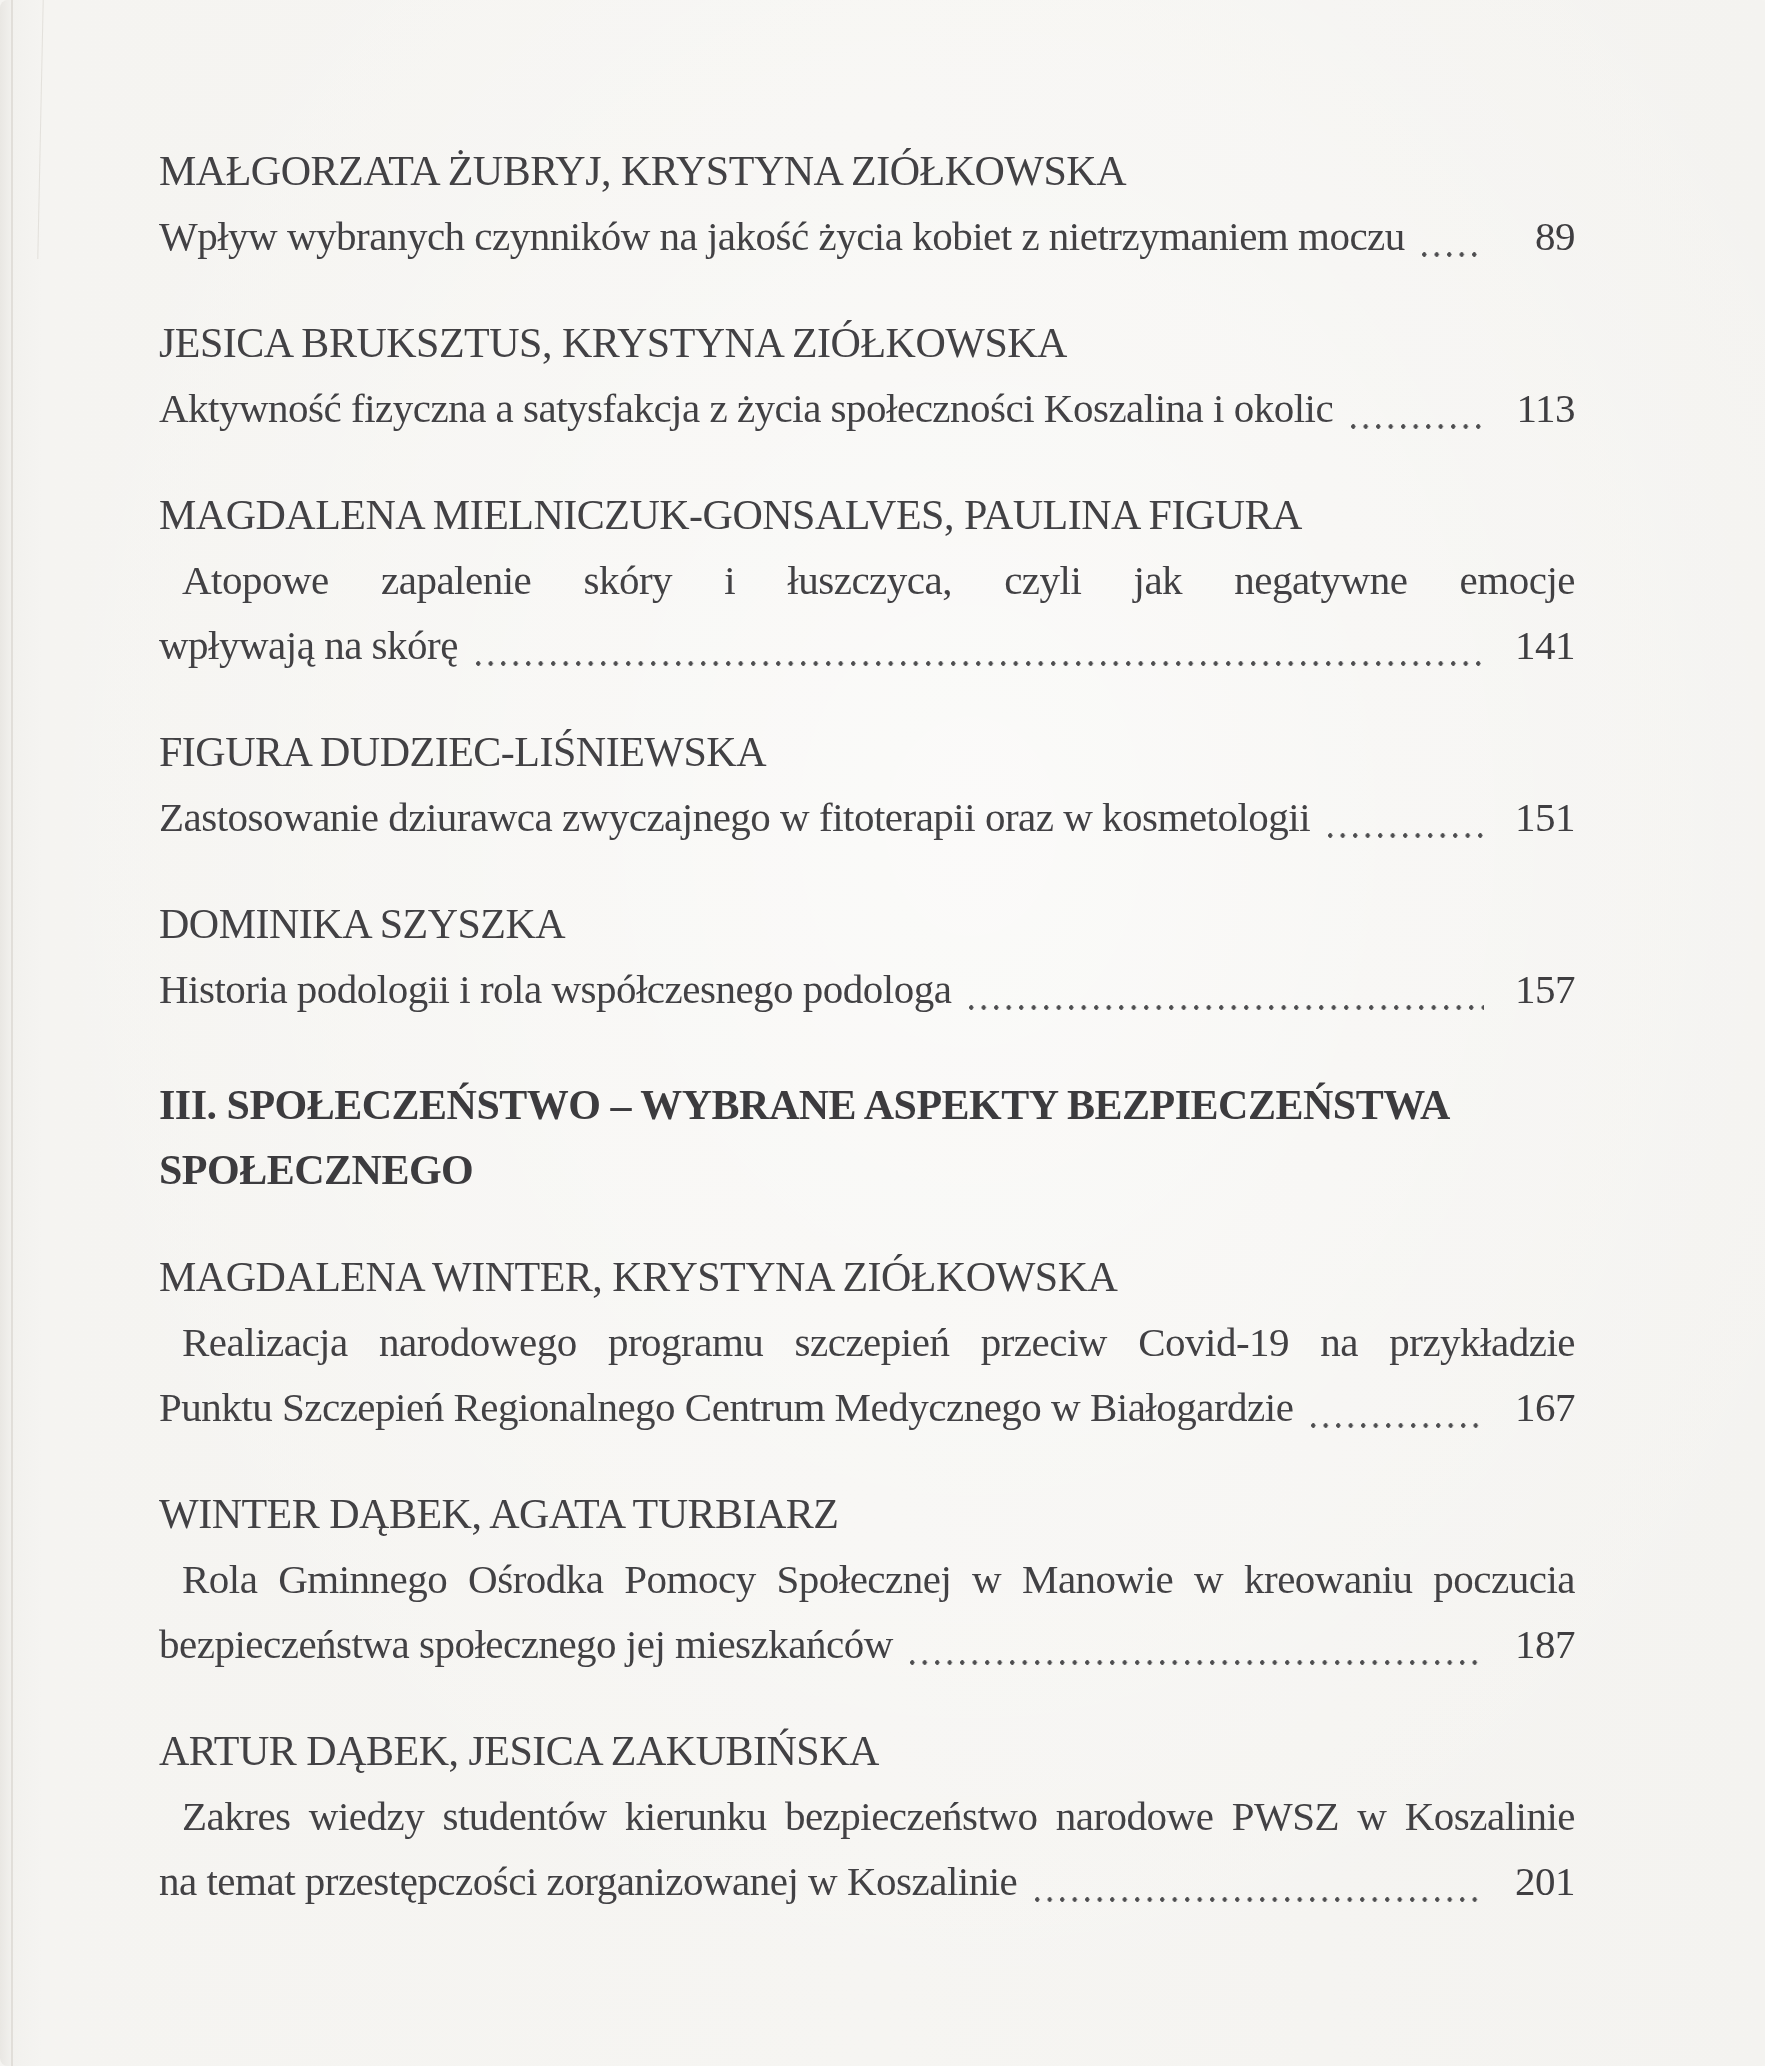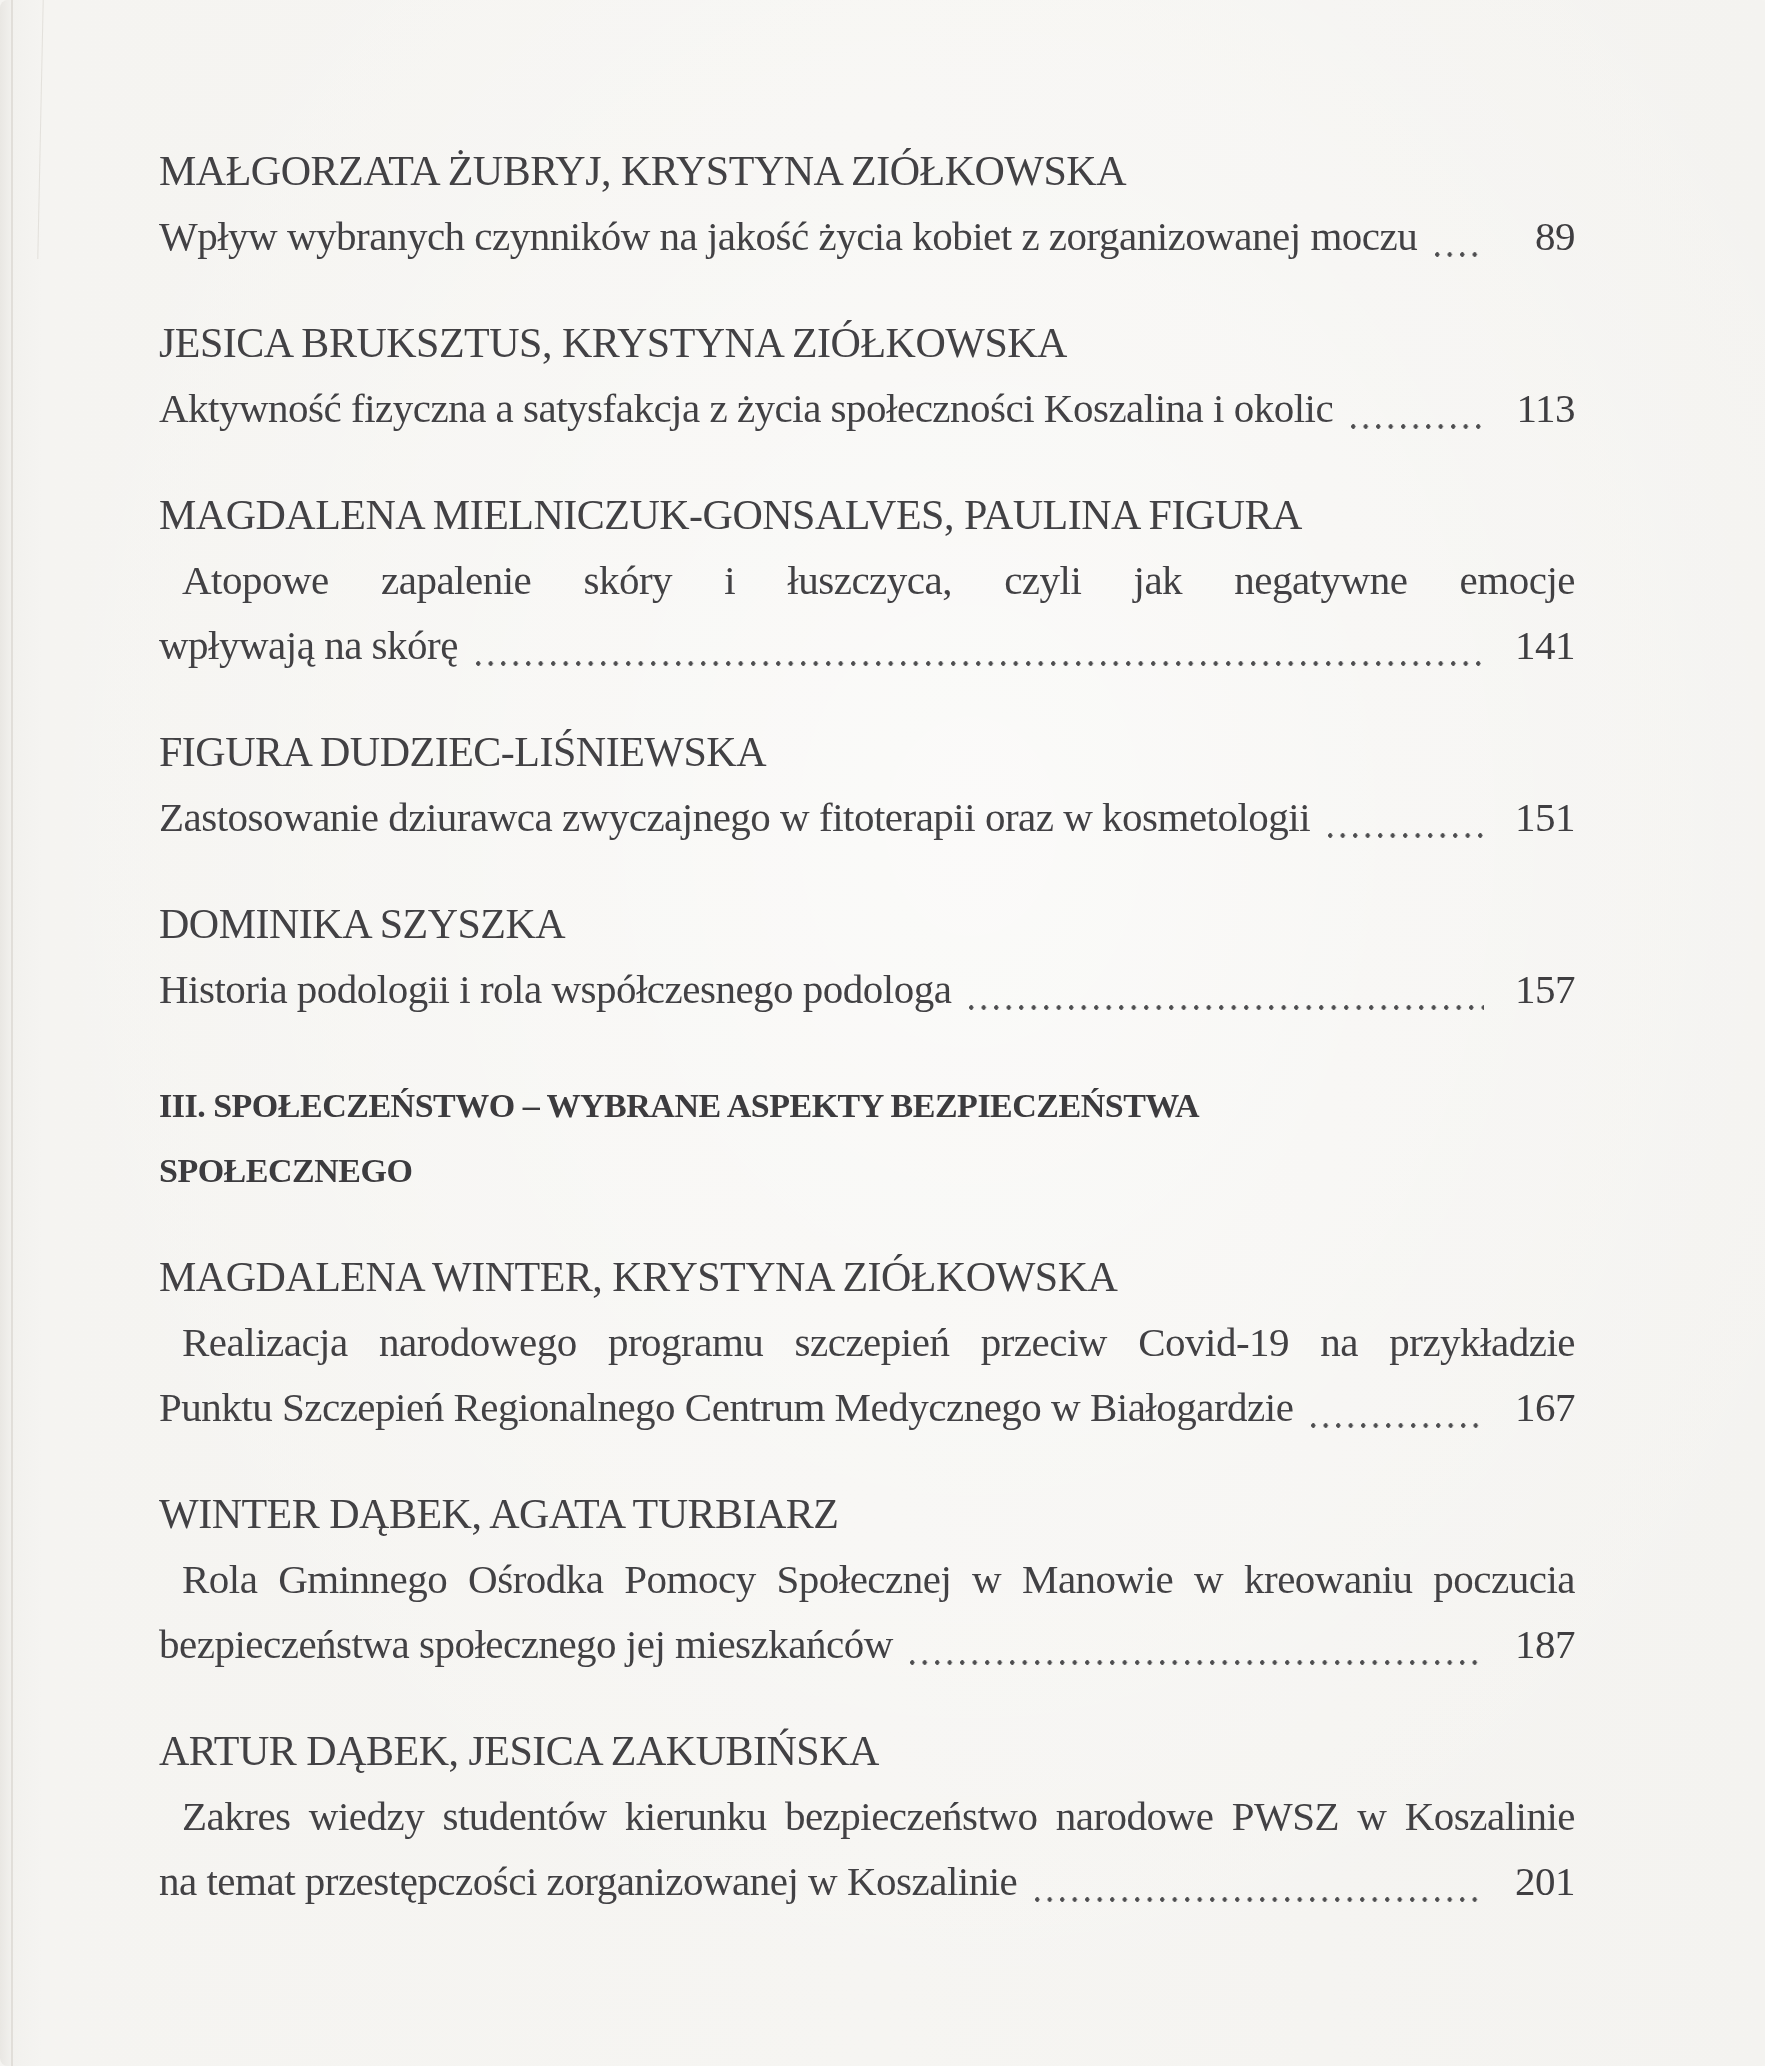--- a/index.html
+++ b/index.html
@@ -82,40 +82,40 @@
   }
   .pagenum {
     min-width: 69px;
     text-align: right;
     font-size: 41px;
     line-height: 65px;
     color: #3f3e41;
   }
   .section-heading {
     margin: 51px 0 0 0;
-    font-size: 34px;
+    font-size: 42px;
     line-height: 65px;
     font-weight: bold;
     letter-spacing: -0.5px;
     color: #3c3b3e;
   }
 </style>
 </head>
 <body>
 
 <div class="page">
   <div class="left-edge"></div>
   <div class="scan-line"></div>
 
   <main class="content">
 
     <section class="entry first">
       <div class="authors">MAŁGORZATA ŻUBRYJ, KRYSTYNA ZIÓŁKOWSKA</div>
       <div class="tline">
-        <span class="t-text">Wpływ wybranych czynników na jakość życia kobiet z zorganizowanej moczu</span>
+        <span class="t-text">Wpływ wybranych czynników na jakość życia kobiet z nietrzymaniem moczu</span>
         <span class="dots"></span>
         <span class="pagenum">89</span>
       </div>
     </section>
 
     <section class="entry">
       <div class="authors">JESICA BRUKSZTUS, KRYSTYNA ZIÓŁKOWSKA</div>
       <div class="tline">
         <span class="t-text">Aktywność fizyczna a satysfakcja z życia społeczności Koszalina i okolic</span>
         <span class="dots"></span>

